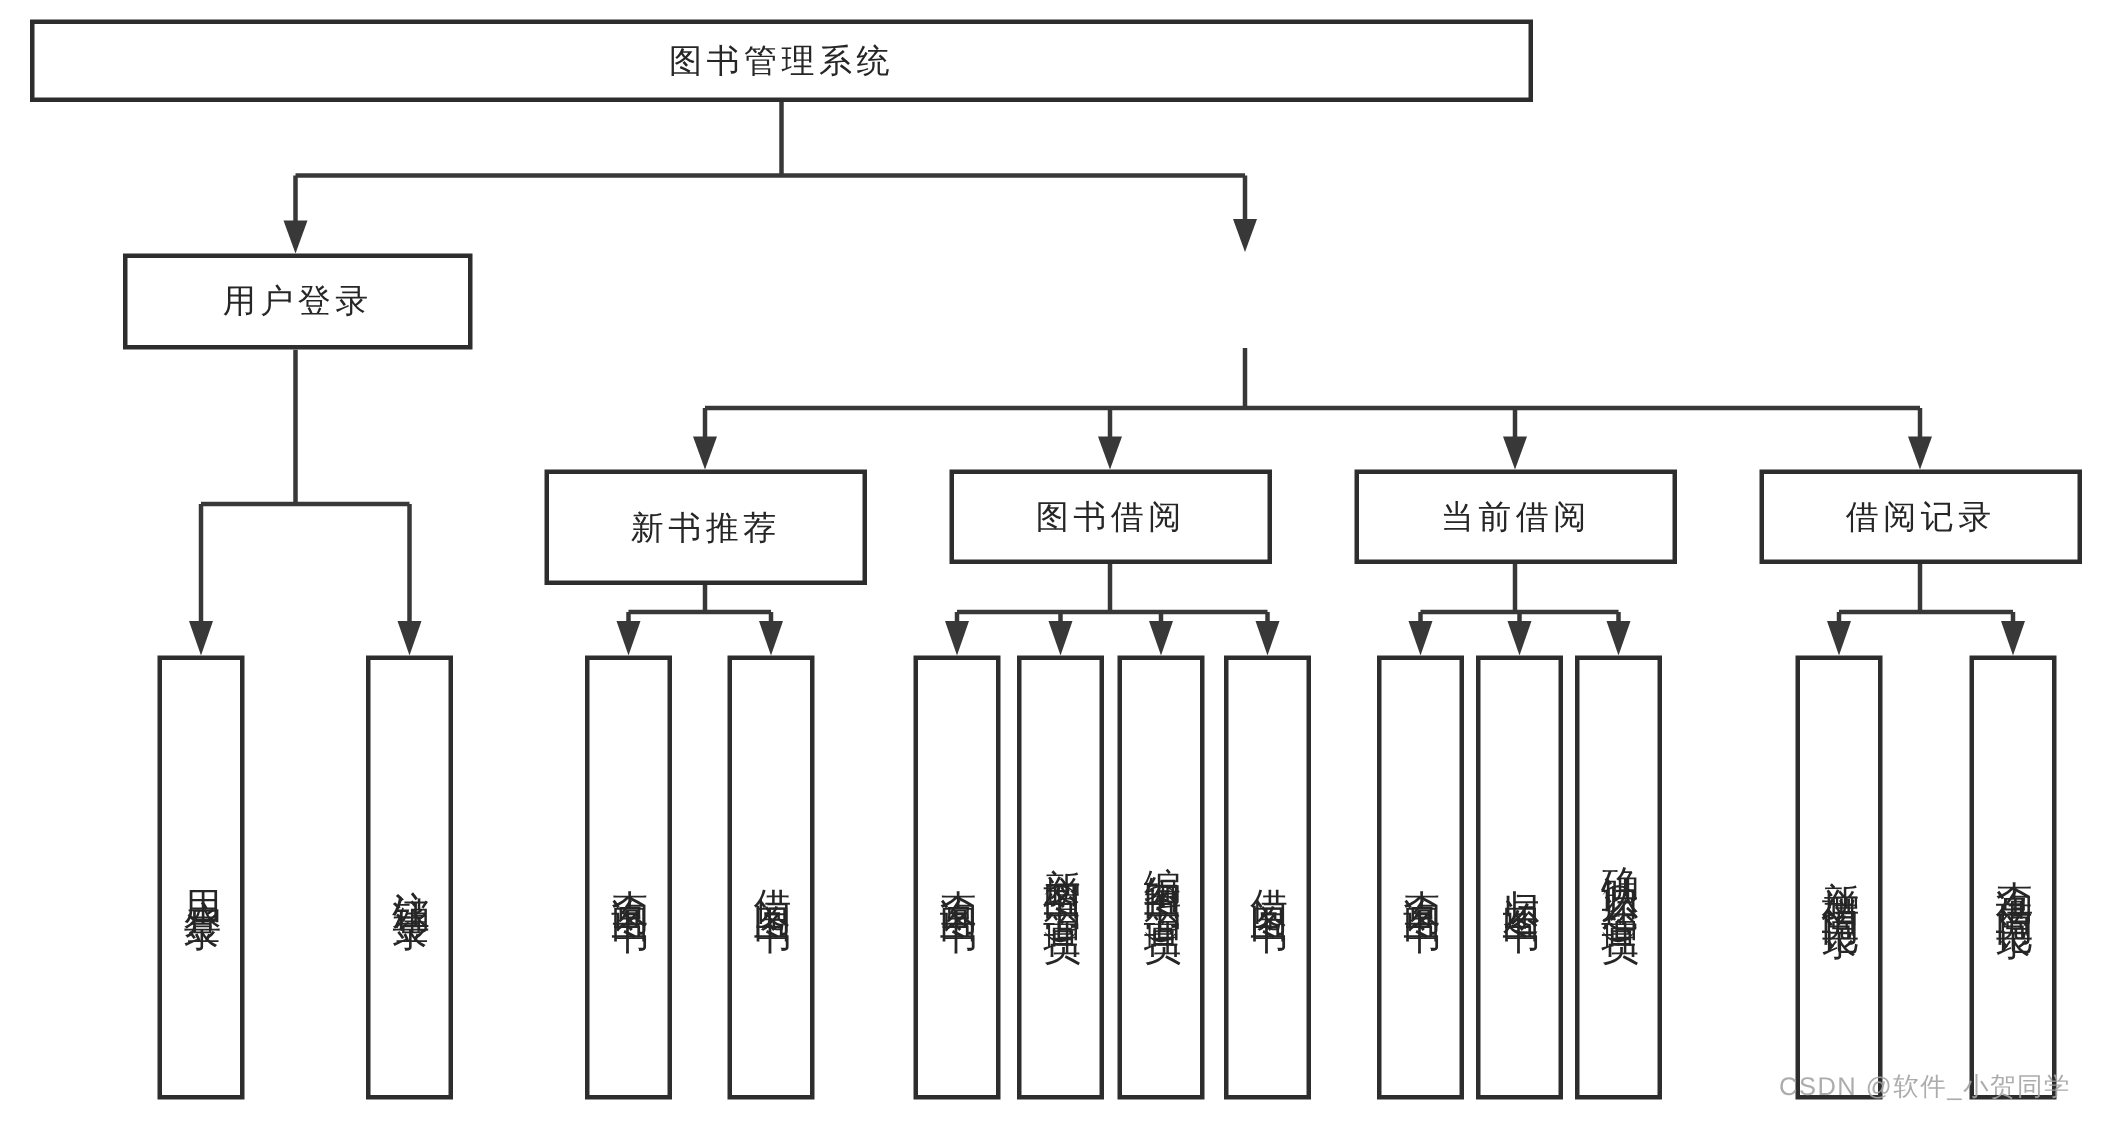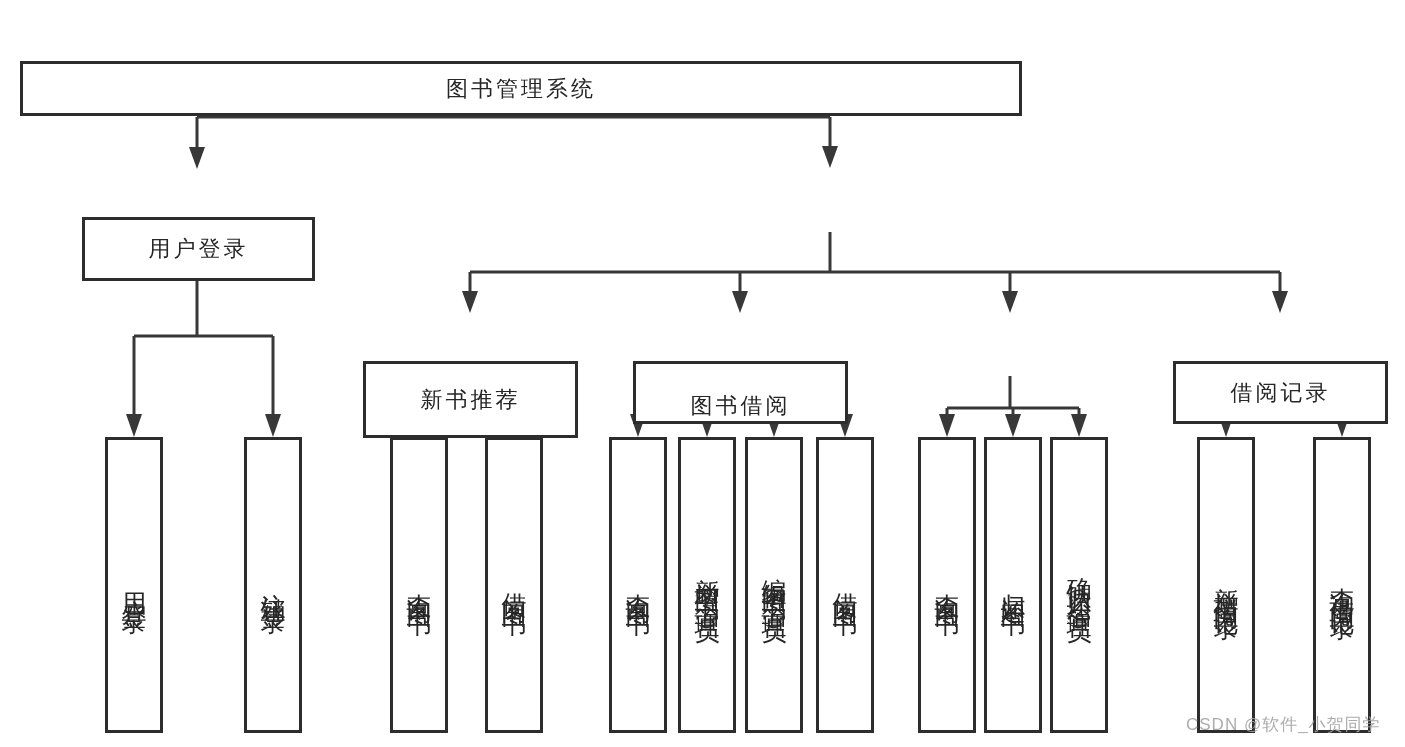--- a/index.html
+++ b/index.html
@@ -21,37 +21,37 @@
     position: absolute;
     box-sizing: border-box;
     background: #ffffff;
     border: 3px solid #2d2d2d;
     display: flex;
     align-items: center;
     justify-content: center;
     z-index: 2;
     color: #262626;
   }
-  .hbox { font-size: 22px; letter-spacing: 3px; margin-top: 48px; }
+  .hbox { font-size: 22px; letter-spacing: 3px; }
   .vbox { width: 58px; top: 437px; height: 296px; }
   .vtext {
     writing-mode: vertical-rl;
     text-orientation: mixed;
     font-size: 25px;
     line-height: 1;
     letter-spacing: 6px;
     white-space: nowrap;
     color: #262626;
   }
   
   .n-root   { left: 20px;   top: 13px;  width: 1002px; height: 55px; }
   .n-login  { left: 82px;   top: 169px; width: 233px;  height: 64px; }
   .n-mgmt   { left: 712px;  top: 168px; width: 235px;  height: 64px; }
   .n-rec    { left: 363px;  top: 313px; width: 215px;  height: 77px; }
-  .n-borrow { left: 633px;  top: 313px; width: 215px;  height: 63px; align-items: flex-end; }
+  .n-borrow { left: 633px;  top: 313px; width: 215px;  height: 63px; }
   .n-cur    { left: 903px;  top: 313px; width: 215px;  height: 63px; }
   .n-hist   { left: 1173px; top: 313px; width: 215px;  height: 63px; text-align: center; }
   
   .l-1  { left: 105px;  }
   .l-2  { left: 244px;  }
   .l-3  { left: 390px;  }
   .l-4  { left: 485px;  }
   .l-5  { left: 609px;  }
   .l-6  { left: 678px;  }
   .l-7  { left: 745px;  }
@@ -154,20 +154,23 @@
   <div class="box hbox n-login">
     <span>用户登录</span>
   </div>
 
   <div class="box hbox n-rec">
     <span>新书推荐</span>
   </div>
   <div class="box hbox n-borrow">
     <span>图书借阅</span>
   </div>
+  <div class="box hbox n-cur">
+    <span>当前借阅</span>
+  </div>
   <div class="box hbox n-hist">
     <span>借阅记录</span>
   </div>
 
   <div class="box vbox l-1">
     <span class="vtext">用户登录</span>
   </div>
   <div class="box vbox l-2">
     <span class="vtext">注销登录</span>
   </div>

